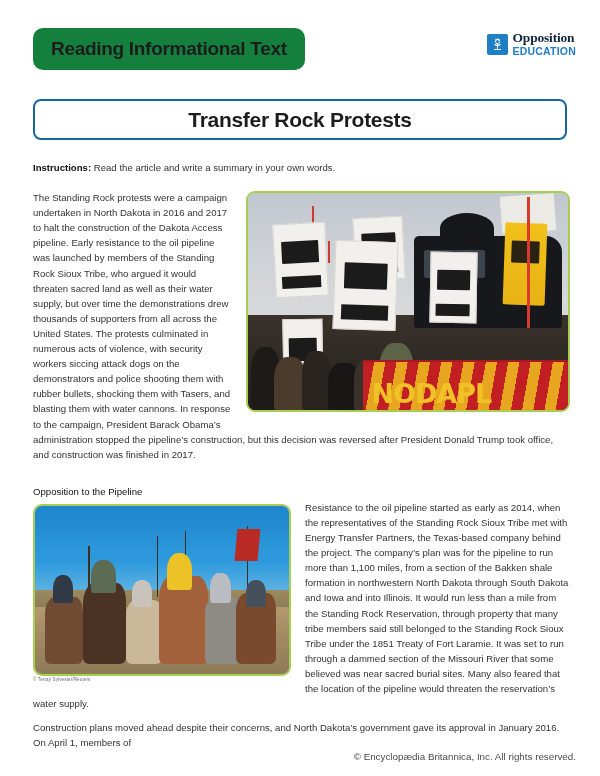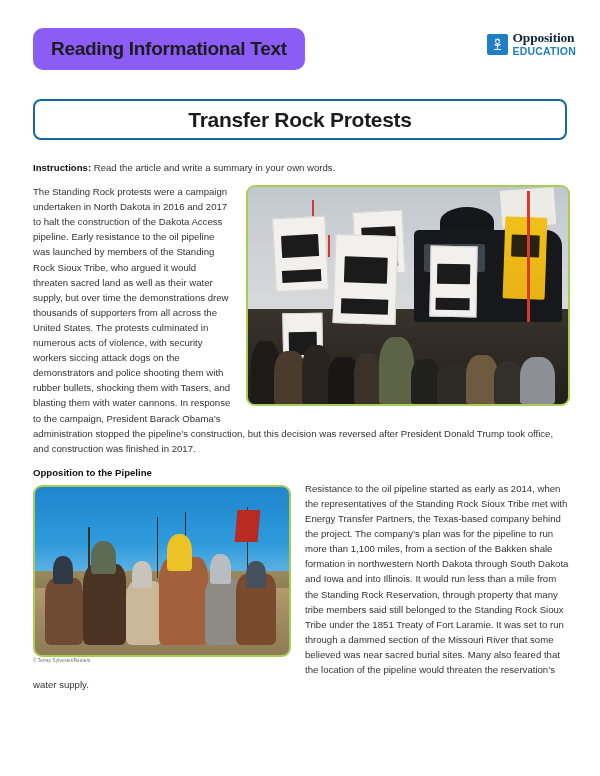--- a/index.html
+++ b/index.html
@@ -25,21 +25,21 @@
   
   .header {
     position: absolute;
     left: 33px;
     top: 28px;
     right: 24px;
     height: 48px;
   }
   .tag-pill {
     display: inline-block;
-    background: #8b5cf6;
+    background: #15803d;
     border-radius: 10px;
     padding: 11px 18px 12px 18px;
     font-size: 19px;
     font-weight: bold;
     letter-spacing: -0.3px;
     color: #1c1c1c;
     line-height: 1;
   }
   .brand {
     position: absolute;
@@ -102,28 +102,28 @@
   
   .content {
     position: absolute;
     left: 33px;
     top: 160px;
     width: 537px;
     font-size: 9.6px;
     line-height: 15.1px;
     color: #333333;
   }
-  .instructions { margin: 0 0 9px 0; }
+  .instructions { margin: 0 0 15px 0; }
   .instructions b { color: #111; }
 
   p.body { margin: 0 0 9px 0; text-align: left; }
   .subhead {
-    margin: 0 0 1px 0;
+    margin: 13px 0 1px 0;
     font-size: 9.6px;
-    font-weight: bold;
+    font-weight: normal;
     color: #111111;
   }
 
   
   .photo {
     border: 2.5px solid #a7ce52;
     border-radius: 9px;
     box-sizing: border-box;
     overflow: hidden;
     position: relative;
@@ -351,20 +351,23 @@
           <div class="person" style="left:25%;width:10%;height:46%;background:#191716;"></div>
           <div class="person" style="left:33%;width:9%;height:50%;background:#3a322a;"></div>
           <div class="person" style="left:41%;width:11%;height:66%;background:#5d6346;"></div>
           <div class="person" style="left:51%;width:9%;height:44%;background:#20201e;"></div>
           <div class="person" style="left:59%;width:10%;height:40%;background:#2e2a26;"></div>
           <div class="person" style="left:68%;width:10%;height:48%;background:#6d5a3f;"></div>
           <div class="person" style="left:77%;width:9%;height:42%;background:#33302c;"></div>
           <div class="person" style="left:85%;width:11%;height:46%;background:#8c8f93;"></div>
         </div>
 
+        <div class="banner">
+          <span>NODAPL</span>
+        </div>
       </div>
     </div>
 
     <p class="body">The Standing Rock protests were a campaign undertaken in North Dakota in 2016 and 2017 to halt the construction of the Dakota Access pipeline. Early resistance to the oil pipeline was launched by members of the Standing Rock Sioux Tribe, who argued it would threaten sacred land as well as their water supply, but over time the demonstrations drew thousands of supporters from all across the United States. The protests culminated in numerous acts of violence, with security workers siccing attack dogs on the demonstrators and police shooting them with rubber bullets, shocking them with Tasers, and blasting them with water cannons. In response to the campaign, President Barack Obama’s administration stopped the pipeline’s construction, but this decision was reversed after President Donald Trump took office, and construction was finished in 2017.</p>
 
     <div class="clear"></div>
 
     <p class="subhead">Opposition to the Pipeline</p>
 
     <div style="float:left;width:258px;margin:4px 14px 2px 0;">
@@ -399,16 +402,20 @@
           <div class="rider" style="left:52%;bottom:50%;width:10%;height:22%;background:#ecc327;"></div>
           <div class="rider" style="left:69%;bottom:42%;width:8%;height:18%;background:#b9bdc2;"></div>
           <div class="rider" style="left:83%;bottom:40%;width:8%;height:16%;background:#45505c;"></div>
         </div>
       </div>
       <div class="credit">© Terray Sylvester/Reuters</div>
     </div>
 
     <p class="body">Resistance to the oil pipeline started as early as 2014, when the representatives of the Standing Rock Sioux Tribe met with Energy Transfer Partners, the Texas-based company behind the project. The company’s plan was for the pipeline to run more than 1,100 miles, from a section of the Bakken shale formation in northwestern North Dakota through South Dakota and Iowa and into Illinois. It would run less than a mile from the Standing Rock Reservation, through property that many tribe members said still belonged to the Standing Rock Sioux Tribe under the 1851 Treaty of Fort Laramie. It was set to run through a dammed section of the Missouri River that some believed was near sacred burial sites. Many also feared that the location of the pipeline would threaten the reservation’s water supply.</p>
 
+    <p class="body">Construction plans moved ahead despite their concerns, and North Dakota’s government gave its approval in January 2016. On April 1, members of</p>
   </div>
 
+  <div class="footer">
+    <span>© Encyclopædia Britannica, Inc. All rights reserved.</span>
+  </div>
 
 </div>
 
 </body></html>

